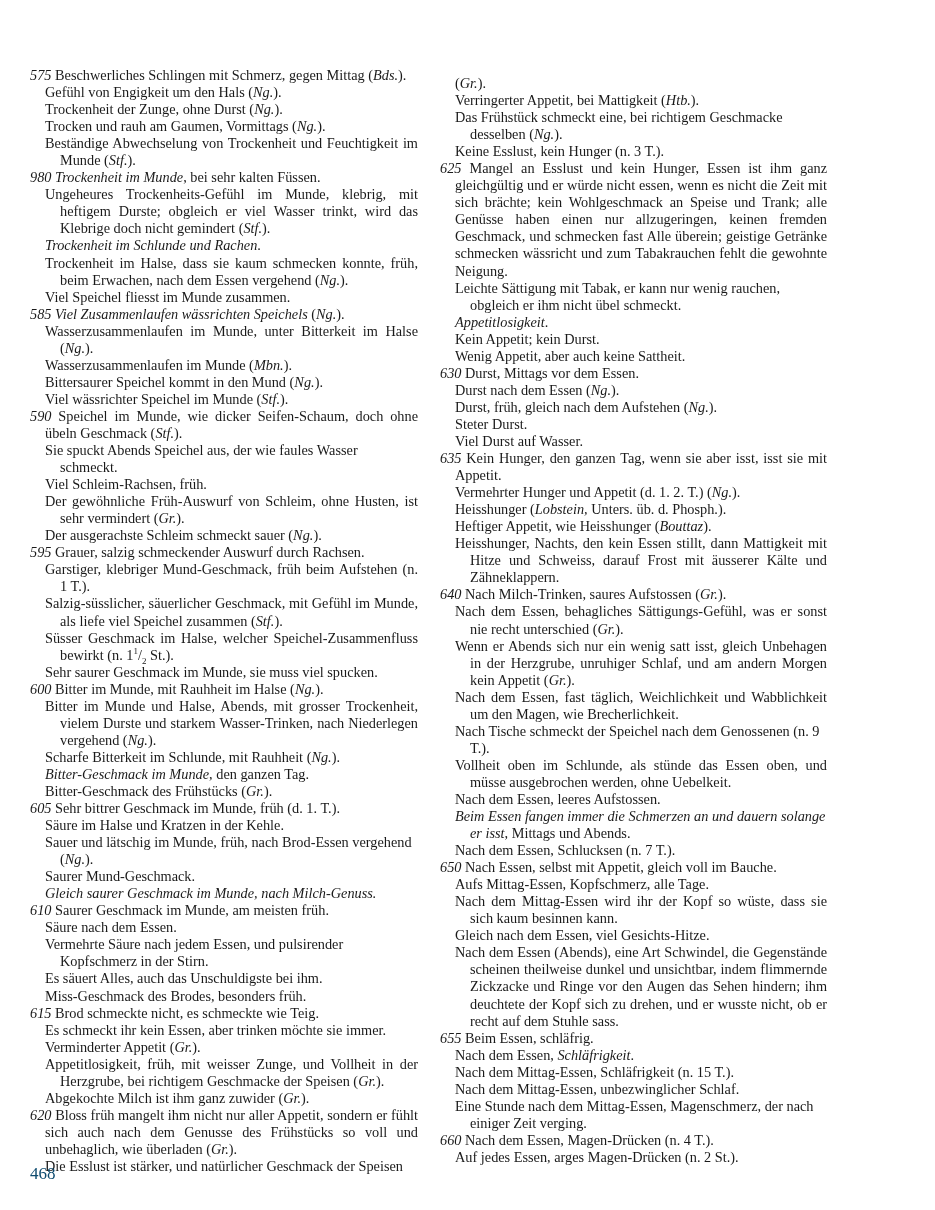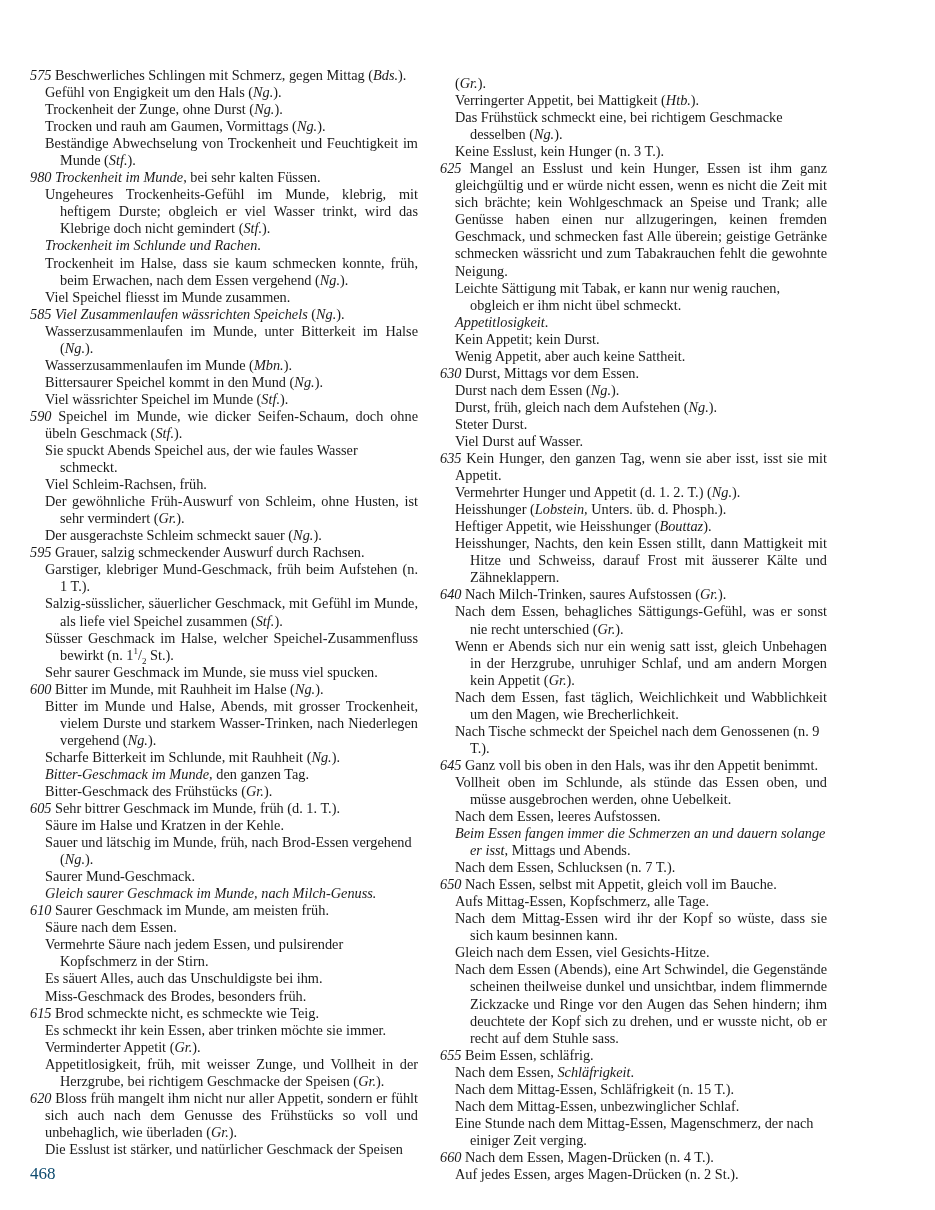--- a/index.html
+++ b/index.html
@@ -68,20 +68,21 @@
     <div class="entry sub"><span class="it">Gleich saurer Geschmack im Munde, nach Milch-Genuss.</span></div>
     <div class="entry num"><span class="numlabel">610 </span><span>Saurer Geschmack im Munde, am meisten früh.</span></div>
     <div class="entry sub"><span>Säure nach dem Essen.</span></div>
     <div class="entry sub ragged"><span>Vermehrte Säure nach jedem Essen, und pulsirender Kopfschmerz in der Stirn.</span></div>
     <div class="entry sub"><span>Es säuert Alles, auch das Unschuldigste bei ihm.</span></div>
     <div class="entry sub"><span>Miss-Geschmack des Brodes, besonders früh.</span></div>
     <div class="entry num"><span class="numlabel">615 </span><span>Brod schmeckte nicht, es schmeckte wie Teig.</span></div>
     <div class="entry sub"><span>Es schmeckt ihr kein Essen, aber trinken möchte sie immer.</span></div>
     <div class="entry sub"><span>Verminderter Appetit (</span><span class="it">Gr.</span><span>).</span></div>
     <div class="entry sub"><span>Appetitlosigkeit, früh, mit weisser Zunge, und Vollheit in der Herzgrube, bei richtigem Geschmacke der Speisen (</span><span class="it">Gr.</span><span>).</span></div>
+    <div class="entry sub"><span>Abgekochte Milch ist ihm ganz zuwider (</span><span class="it">Gr.</span><span>).</span></div>
     <div class="entry num"><span class="numlabel">620 </span><span>Bloss früh mangelt ihm nicht nur aller Appetit, sondern er fühlt sich auch nach dem Genusse des Frühstücks so voll und unbehaglich, wie überladen (</span><span class="it">Gr.</span><span>).</span></div>
     <div class="entry sub"><span>Die Esslust ist stärker, und natürlicher Geschmack der Speisen</span></div>
   </div>
 <div class="col right" id="col-right">
     <div class="entry cont"><span>(</span><span class="it">Gr.</span><span>).</span></div>
     <div class="entry sub"><span>Verringerter Appetit, bei Mattigkeit (</span><span class="it">Htb.</span><span>).</span></div>
     <div class="entry sub ragged"><span>Das Frühstück schmeckt eine, bei richtigem Geschmacke desselben (</span><span class="it">Ng.</span><span>).</span></div>
     <div class="entry sub"><span>Keine Esslust, kein Hunger (n. 3 T.).</span></div>
     <div class="entry num"><span class="numlabel">625 </span><span>Mangel an Esslust und kein Hunger, Essen ist ihm ganz gleichgültig und er würde nicht essen, wenn es nicht die Zeit mit sich brächte; kein Wohlgeschmack an Speise und Trank; alle Genüsse haben einen nur allzugeringen, keinen fremden Geschmack, und schmecken fast Alle überein; geistige Getränke schmecken wässricht und zum Tabakrauchen fehlt die gewohnte Neigung.</span></div>
     <div class="entry sub ragged"><span>Leichte Sättigung mit Tabak, er kann nur wenig rauchen, obgleich er ihm nicht übel schmeckt.</span></div>
@@ -96,21 +97,20 @@
     <div class="entry num"><span class="numlabel">635 </span><span>Kein Hunger, den ganzen Tag, wenn sie aber isst, isst sie mit Appetit.</span></div>
     <div class="entry sub"><span>Vermehrter Hunger und Appetit (d. 1. 2. T.) (</span><span class="it">Ng.</span><span>).</span></div>
     <div class="entry sub"><span>Heisshunger (</span><span class="it">Lobstein,</span><span> Unters. üb. d. Phosph.).</span></div>
     <div class="entry sub"><span>Heftiger Appetit, wie Heisshunger (</span><span class="it">Bouttaz</span><span>).</span></div>
     <div class="entry sub"><span>Heisshunger, Nachts, den kein Essen stillt, dann Mattigkeit mit Hitze und Schweiss, darauf Frost mit äusserer Kälte und Zähneklappern.</span></div>
     <div class="entry num"><span class="numlabel">640 </span><span>Nach Milch-Trinken, saures Aufstossen (</span><span class="it">Gr.</span><span>).</span></div>
     <div class="entry sub"><span>Nach dem Essen, behagliches Sättigungs-Gefühl, was er sonst nie recht unterschied (</span><span class="it">Gr.</span><span>).</span></div>
     <div class="entry sub"><span>Wenn er Abends sich nur ein wenig satt isst, gleich Unbehagen in der Herzgrube, unruhiger Schlaf, und am andern Morgen kein Appetit (</span><span class="it">Gr.</span><span>).</span></div>
     <div class="entry sub"><span>Nach dem Essen, fast täglich, Weichlichkeit und Wabblichkeit um den Magen, wie Brecherlichkeit.</span></div>
     <div class="entry sub ragged"><span>Nach Tische schmeckt der Speichel nach dem Genossenen (n. 9 T.).</span></div>
-    <div class="entry num ragged"><span class="numlabel">645 </span><span>Ganz voll bis oben in den Hals, was ihr den Appetit benimmt.</span></div>
     <div class="entry sub"><span>Vollheit oben im Schlunde, als stünde das Essen oben, und müsse ausgebrochen werden, ohne Uebelkeit.</span></div>
     <div class="entry sub"><span>Nach dem Essen, leeres Aufstossen.</span></div>
     <div class="entry sub ragged"><span class="it">Beim Essen fangen immer die Schmerzen an und dauern solange er isst</span><span>, Mittags und Abends.</span></div>
     <div class="entry sub"><span>Nach dem Essen, Schlucksen (n. 7 T.).</span></div>
     <div class="entry num"><span class="numlabel">650 </span><span>Nach Essen, selbst mit Appetit, gleich voll im Bauche.</span></div>
     <div class="entry sub"><span>Aufs Mittag-Essen, Kopfschmerz, alle Tage.</span></div>
     <div class="entry sub"><span>Nach dem Mittag-Essen wird ihr der Kopf so wüste, dass sie sich kaum besinnen kann.</span></div>
     <div class="entry sub"><span>Gleich nach dem Essen, viel Gesichts-Hitze.</span></div>
     <div class="entry sub"><span>Nach dem Essen (Abends), eine Art Schwindel, die Gegenstände scheinen theilweise dunkel und unsichtbar, indem flimmernde Zickzacke und Ringe vor den Augen das Sehen hindern; ihm deuchtete der Kopf sich zu drehen, und er wusste nicht, ob er recht auf dem Stuhle sass.</span></div>
     <div class="entry num"><span class="numlabel">655 </span><span>Beim Essen, schläfrig.</span></div>

